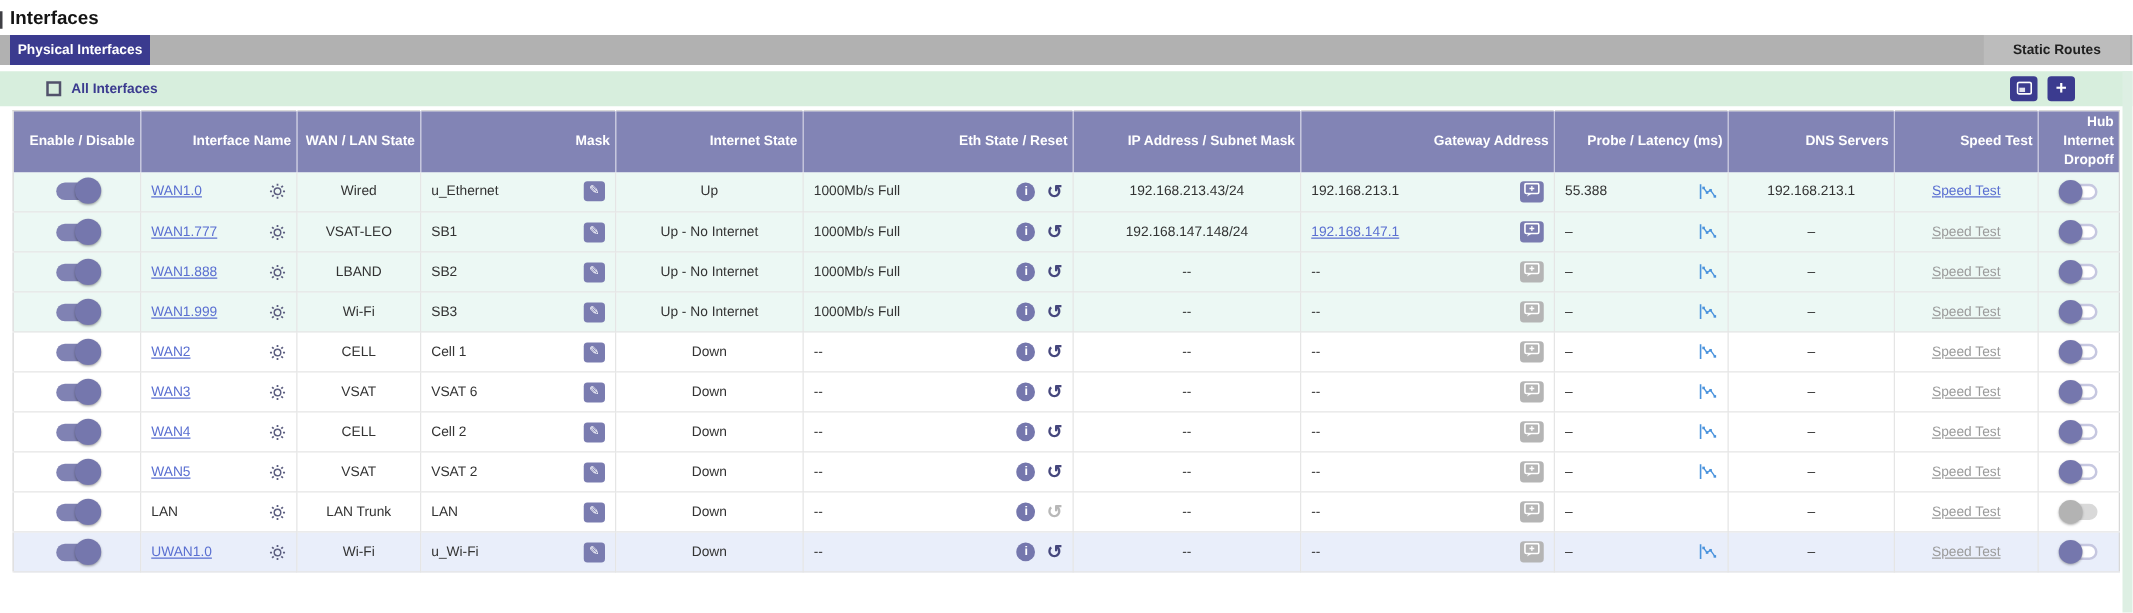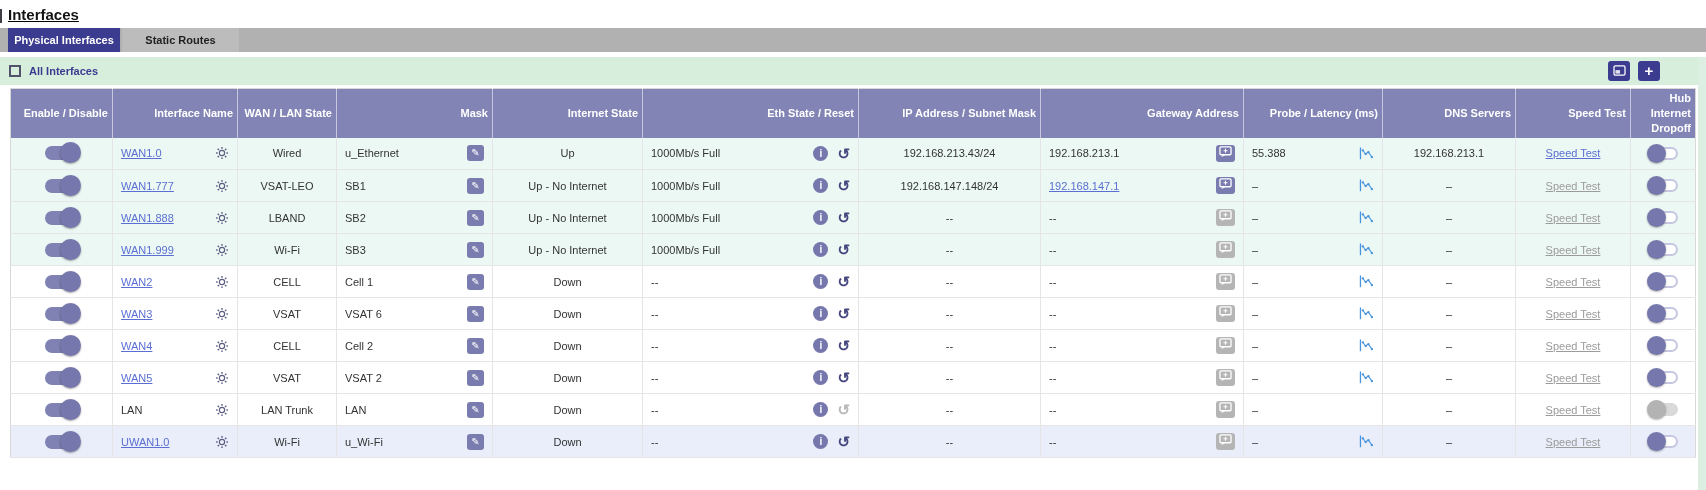--- a/index.html
+++ b/index.html
@@ -4,35 +4,35 @@
 <style>
   * { box-sizing: border-box; }
   html,body { margin:0; padding:0; }
   body {
     width:1706px; height:490px; overflow:hidden; background:#fff;
     font-family:"Liberation Sans", sans-serif; -webkit-font-smoothing:antialiased;
   }
   .page { position:relative; width:1706px; height:490px; }
 
   
-  .title-row { position:relative; height:28px; padding:6px 0 0 8px;text-decoration:underline; }
+  .title-row { position:relative; height:28px; padding:6px 0 0 8px; }
   .title-accent { position:absolute; left:0; top:9px; width:2px; height:14px; background:#3f3f44; }
   .page-title { margin:0; font-size:15px; font-weight:700; color:#141414; }
 
   
-  .tabbar { height:24px; background:#b1b1b1; display:flex; align-items:flex-end; padding-left:8px; }
+  .tabbar { height:24px; background:#b1b1b1; display:flex; align-items:flex-end; padding-left:8px;justify-content:space-between; }
   .tab { height:24px; line-height:24px; font-size:11px; font-weight:700; text-align:center;
          color:#1f1f1f; background:#bcbcbc; margin-right:2px; cursor:pointer; }
   .tab.active { background:#3b3b8f; color:#fff; }
   .tab-physical { width:112px; }
   .tab-static { width:117px; }
 
   
   .toolbar { position:relative; height:28px; background:#d7eedd; margin-top:5px;
-             display:flex; align-items:center; padding-left:9px; }
+             display:flex; align-items:center; padding-left:37px; }
   .checkbox { width:12px; height:12px; border:2px solid #52526b; background:transparent; display:inline-block; cursor:pointer; }
   .toolbar-label { color:#3b3b8f; font-weight:700; font-size:11px; margin-left:8px; }
   .toolbar-buttons { position:absolute; right:46px; top:4px; display:flex; gap:8px; }
   .tb-btn { width:22px; height:20px; background:#3b3b8f; border:none; border-radius:3px;
             color:#fff; display:flex; align-items:center; justify-content:center; padding:0; cursor:pointer; }
   .tb-btn .plus-glyph { font-size:15px; font-weight:700; line-height:1; margin-top:-1px; }
 
   
   table.iface { position:absolute; left:10px; top:88px; width:1685px;
                 border-collapse:collapse; table-layout:fixed; font-size:11px; color:#333;

